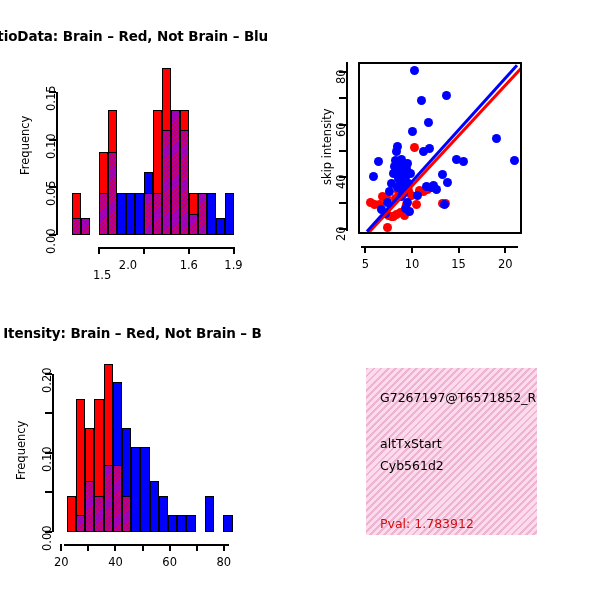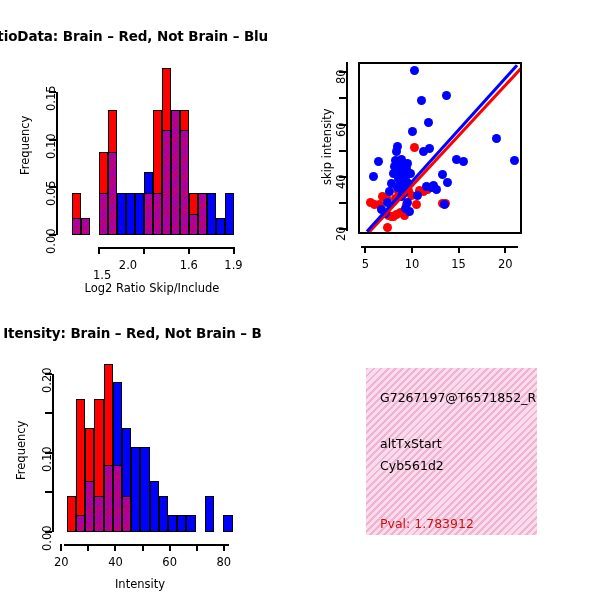--- a/index.html
+++ b/index.html
@@ -122,21 +122,20 @@
 </head>
 <body>
 
 <div class="page">
 
   <div class="panel" style="left:0;top:0;width:300px;height:300px;">
     <div class="ptitle" style="left:-22px;top:28px;">RatioData: Brain – Red, Not Brain – Blu</div>
 
     <div class="ylabel" style="left:18px;top:175px;">Frequency</div>
 
-    <div class="axlabel" style="left:62px;top:281px;width:180px;">Log2 Ratio Skip/Include</div>
 
     <div class="plotarea" id="area-ratio" style="left:0;top:0;width:300px;height:300px;">
         <div class="bar red" style="left:72.47368421052632px;top:193.01142857142855px;width:8.947368421052644px;height:41.98857142857145px;"></div>
         <div class="bar purple" style="left:72.47368421052632px;top:217.82285714285715px;width:8.947368421052644px;height:17.177142857142854px;"></div>
         <div class="bar red" style="left:81.42105263157896px;top:217.82285714285715px;width:8.947368421052644px;height:17.177142857142854px;"></div>
         <div class="bar purple" style="left:81.42105263157896px;top:217.82285714285715px;width:8.947368421052644px;height:17.177142857142854px;"></div>
         <div class="bar red" style="left:99.31578947368422px;top:151.97714285714284px;width:8.94736842105263px;height:83.02285714285716px;"></div>
         <div class="bar purple" style="left:99.31578947368422px;top:193.01142857142855px;width:8.94736842105263px;height:41.98857142857145px;"></div>
         <div class="bar red" style="left:108.26315789473685px;top:109.98857142857142px;width:8.947368421052659px;height:125.01142857142858px;"></div>
         <div class="bar purple" style="left:108.26315789473685px;top:151.97714285714284px;width:8.947368421052659px;height:83.02285714285716px;"></div>
@@ -298,21 +297,20 @@
         <div class="tick-v" style="left:204.22727272727272px;top:246px;height:7px;"></div>
         <div class="ticklab" style="left:193.22727272727272px;top:257px;width:24px;text-align:center;">20</div>
       </div>
   </div>
 
   <div class="panel" style="left:0;top:300px;width:300px;height:300px;">
     <div class="ptitle" style="left:-20px;top:25px;">ne Itensity: Brain – Red, Not Brain – B</div>
 
     <div class="ylabel" style="left:14px;top:180px;">Frequency</div>
 
-    <div class="axlabel" style="left:80px;top:277px;width:120px;">Intensity</div>
 
     <div class="plotarea" id="area-intensity" style="left:0;top:0;width:300px;height:300px;">
         <div class="bar red" style="left:66.70967741935483px;top:196.4186046511628px;width:9.212903225806457px;height:35.58139534883719px;"></div>
         <div class="bar red" style="left:75.92258064516129px;top:99.16279069767441px;width:9.212903225806443px;height:132.8372093023256px;"></div>
         <div class="bar purple" style="left:75.92258064516129px;top:214.6046511627907px;width:9.212903225806443px;height:17.395348837209298px;"></div>
         <div class="bar red" style="left:85.13548387096775px;top:127.62790697674417px;width:9.212903225806457px;height:104.37209302325583px;"></div>
         <div class="bar purple" style="left:85.13548387096775px;top:180.60465116279067px;width:9.212903225806457px;height:51.395348837209326px;"></div>
         <div class="bar red" style="left:94.3483870967742px;top:99.16279069767441px;width:9.212903225806443px;height:132.8372093023256px;"></div>
         <div class="bar purple" style="left:94.3483870967742px;top:196.4186046511628px;width:9.212903225806443px;height:35.58139534883719px;"></div>
         <div class="bar red" style="left:103.56129032258065px;top:64.37209302325581px;width:9.212903225806457px;height:167.62790697674419px;"></div>

